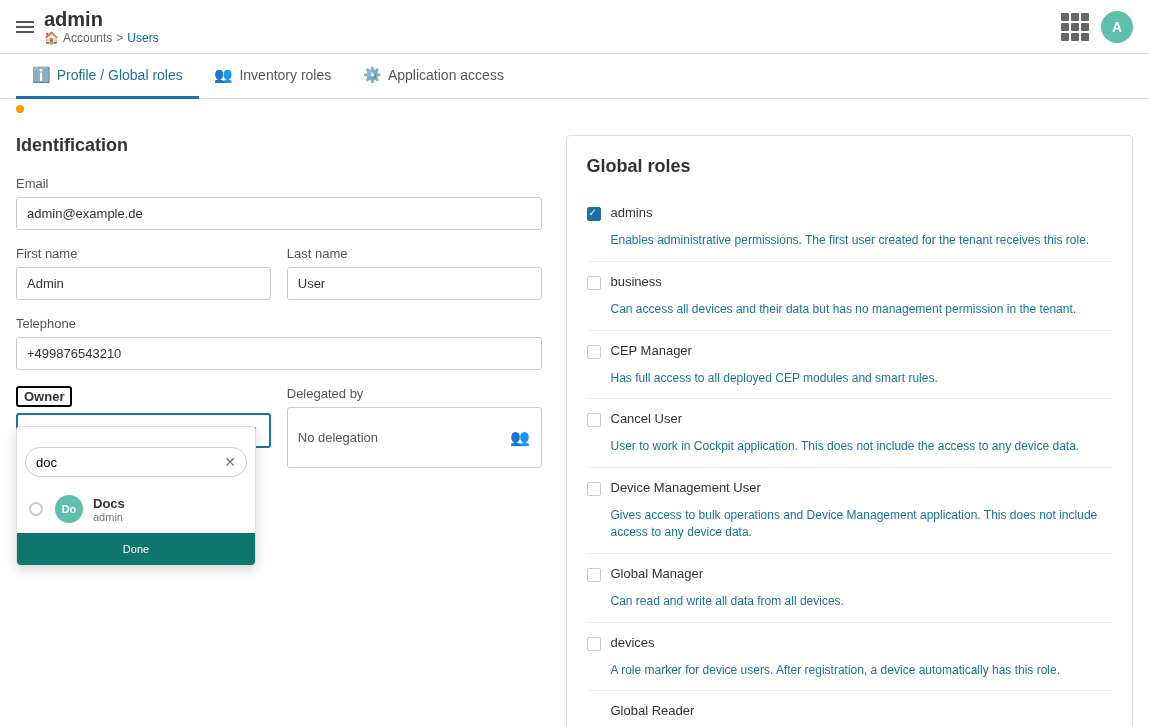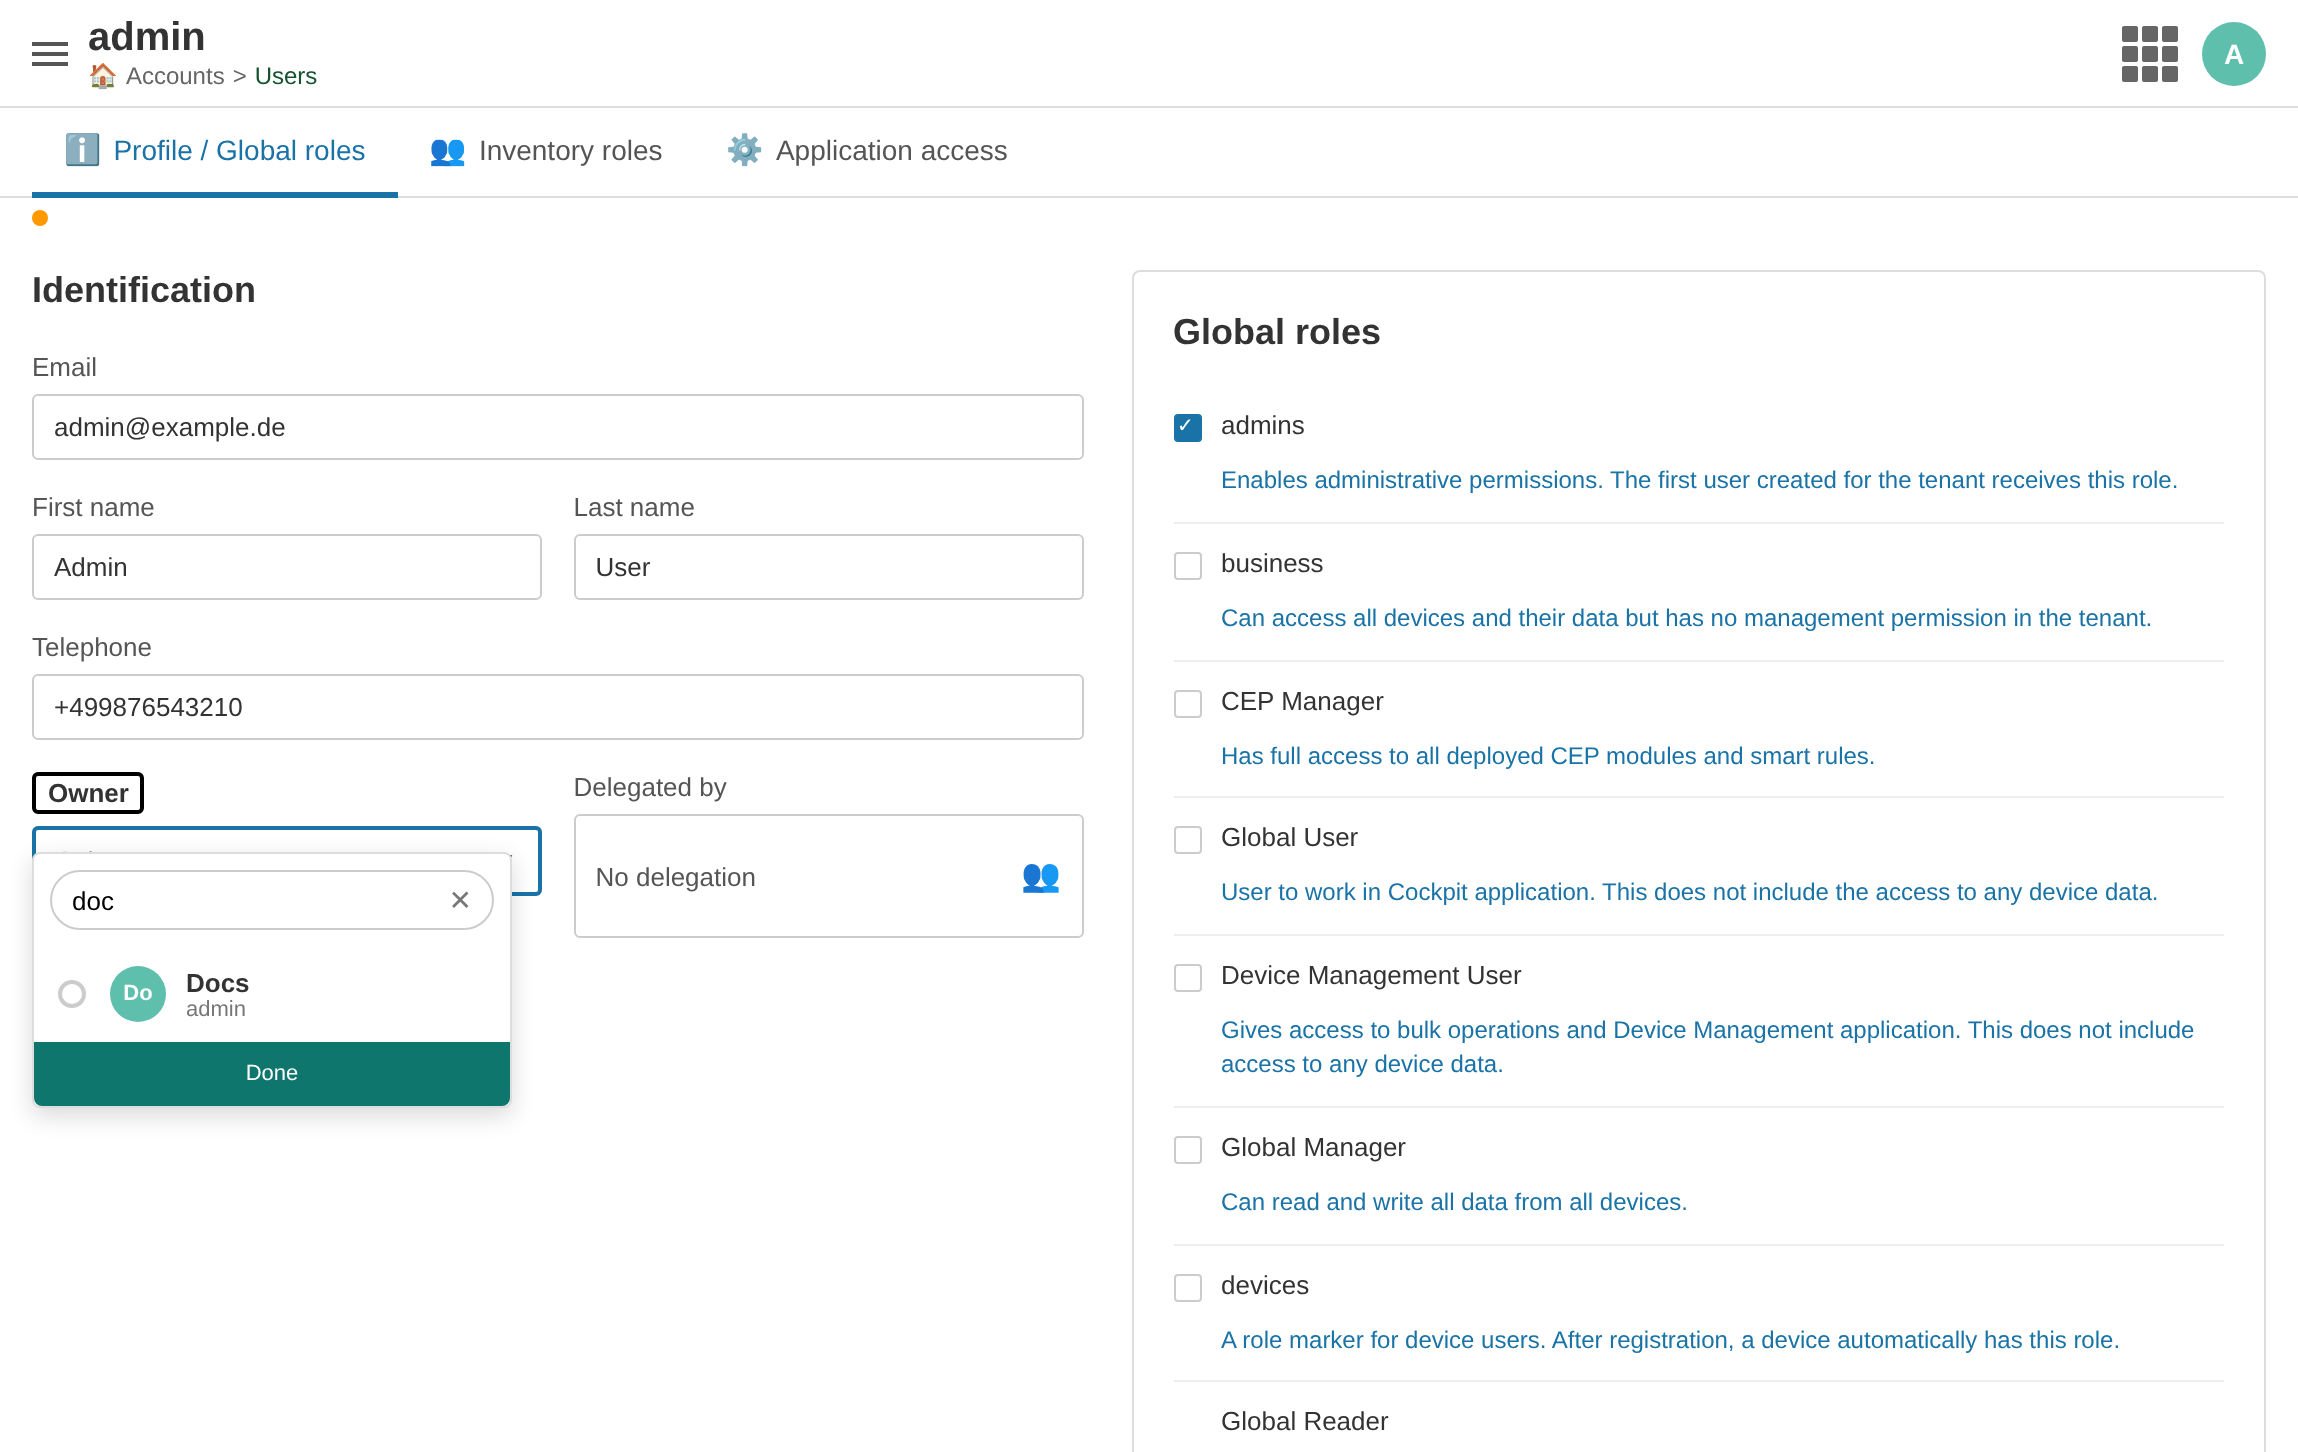--- a/index.html
+++ b/index.html
@@ -6,21 +6,21 @@
     body { font-family: Arial, sans-serif; font-size: 13px; background: #fff; color: #333; }
 
     
     .header {
       display: flex; align-items: center; justify-content: space-between;
       padding: 8px 16px; border-bottom: 1px solid #ddd; background: #fff;
     }
     .header-left { display: flex; align-items: center; gap: 10px; }
     .header-title { font-size: 20px; font-weight: bold; color: #333; }
     .header-breadcrumb { font-size: 12px; color: #666; display: flex; align-items: center; gap: 4px; }
-    .header-breadcrumb a { color: #14532d; text-decoration: none; }
+    .header-breadcrumb a { color: #0369a1; text-decoration: none; }
     .header-right { display: flex; align-items: center; gap: 12px; }
     .grid-icon { display: grid; grid-template-columns: repeat(3,8px); gap: 2px; cursor: pointer; }
     .grid-dot { width: 8px; height: 8px; background: #666; border-radius: 1px; }
     .avatar { width: 32px; height: 32px; border-radius: 50%; background: #5fbfad; display: flex; align-items: center; justify-content: center; color: #fff; font-weight: bold; font-size: 14px; cursor: pointer; }
     .hamburger { display: flex; flex-direction: column; gap: 3px; cursor: pointer; }
     .hamburger span { width: 18px; height: 2px; background: #555; }
 
     
     .tabs { display: flex; align-items: center; border-bottom: 1px solid #ddd; padding: 0 16px; background: #fff; }
     .tab { display: flex; align-items: center; gap: 6px; padding: 12px 16px; cursor: pointer; font-size: 14px; color: #555; border-bottom: 3px solid transparent; margin-bottom: -1px; }
@@ -58,21 +58,21 @@
     .owner-select .chevron { color: #333; }
 
     
     .dropdown-popup {
       position: absolute; top: 40px; left: 0; width: 240px; background: #fff;
       border: 1px solid #ddd; border-radius: 4px; box-shadow: 0 4px 12px rgba(0,0,0,0.15); z-index: 100;
     }
     .dropdown-search-wrap { padding: 8px; }
     .dropdown-search {
       width: 100%; padding: 6px 10px; border: 1px solid #ccc; border-radius: 20px;
-      font-size: 13px; display: flex; align-items: center; background: #fff;
+      font-size: 13px; display: flex; align-items: center; background: #fff; margin-top: 12px;
     }
     .dropdown-search input { border: none; outline: none; font-size: 13px; flex: 1; background: transparent; }
     .dropdown-search .clear-icon { cursor: pointer; color: #777; font-size: 14px; }
     .dropdown-item { display: flex; align-items: center; gap: 10px; padding: 10px 12px; cursor: pointer; }
     .dropdown-avatar { width: 28px; height: 28px; border-radius: 50%; background: #5fbfad; display: flex; align-items: center; justify-content: center; color: #fff; font-size: 11px; font-weight: bold; }
     .dropdown-item-info .name { font-size: 13px; font-weight: bold; }
     .dropdown-item-info .role { font-size: 11px; color: #777; }
     .dropdown-radio { width: 14px; height: 14px; border: 2px solid #ccc; border-radius: 50%; margin-right: 2px; }
     .dropdown-done {
       background: #0f766e; color: #fff; border: none; width: 100%; padding: 10px;
@@ -247,21 +247,21 @@
         <div class="role-item">
           <div class="role-checkbox"></div>
           <div class="role-info">
             <div class="role-name">CEP Manager</div>
             <div class="role-desc">Has full access to all deployed CEP modules and smart rules.</div>
           </div>
         </div>
         <div class="role-item">
           <div class="role-checkbox"></div>
           <div class="role-info">
-            <div class="role-name">Global User</div>
+            <div class="role-name">Cancel User</div>
             <div class="role-desc">User to work in Cockpit application. This does not include the access to any device data.</div>
           </div>
         </div>
         <div class="role-item">
           <div class="role-checkbox"></div>
           <div class="role-info">
             <div class="role-name">Device Management User</div>
             <div class="role-desc">Gives access to bulk operations and Device Management application. This does not include access to any device data.</div>
           </div>
         </div>

